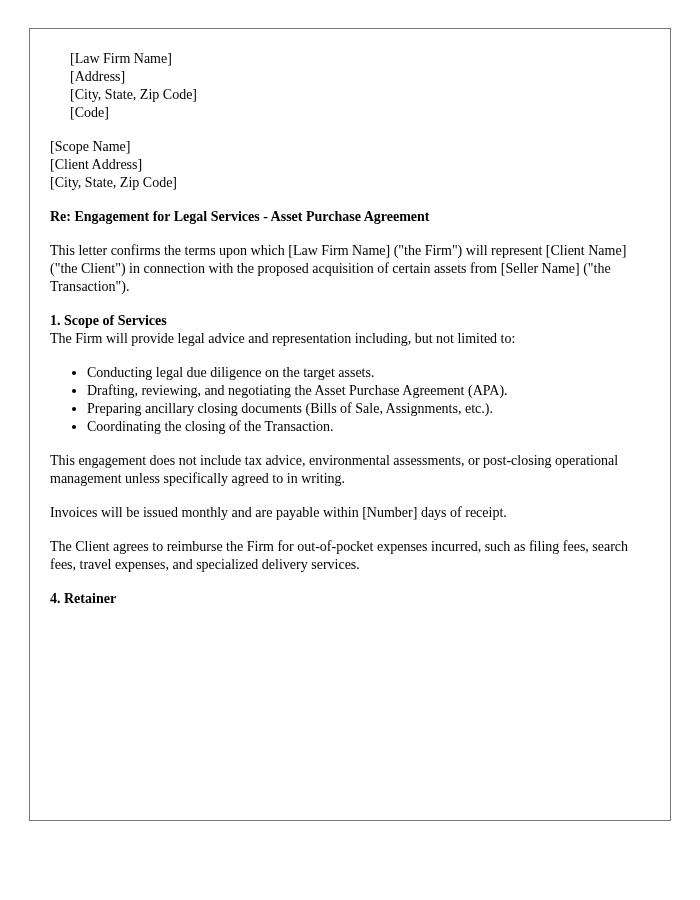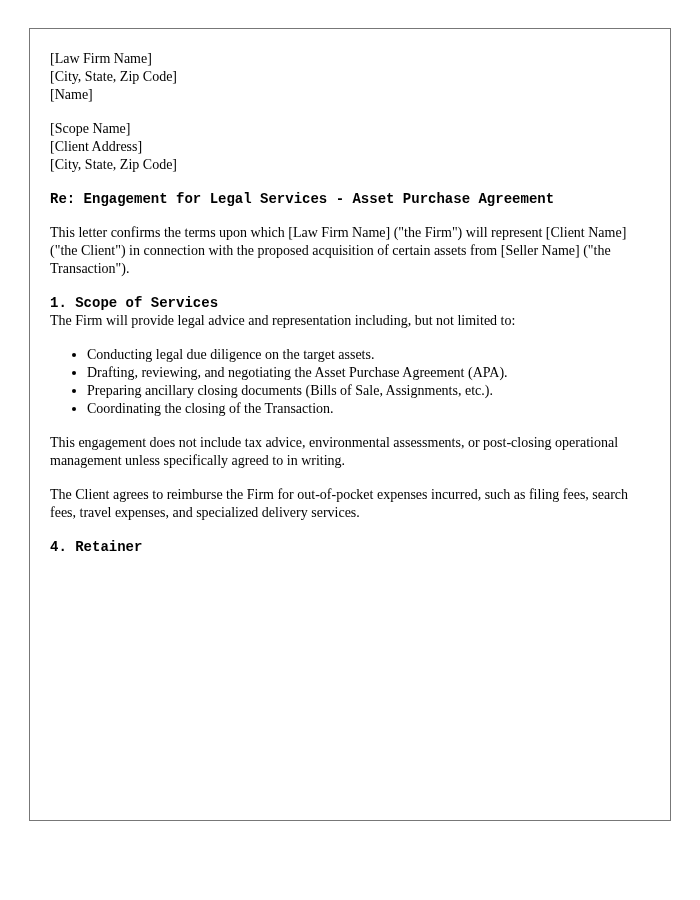--- a/index.html
+++ b/index.html
@@ -25,51 +25,52 @@
     box-sizing: border-box;
     overflow: hidden;
   }
   .doc {
     padding: 21px 20px 0 20px;
     font-size: 14px;
     line-height: 18px;
   }
   .doc > :first-child {
     margin-top: 0;
+    margin-left: 20px;
   }
   .para {
     margin: 16px 0;
   }
   .addr-block {
     margin: 16px 0;
   }
   .bold {
     font-weight: bold;
-    font-family: Liberation Mono, monospace;
   }
   ul.bullets {
     margin: 16px 0;
     padding-left: 37px;
     list-style-type: disc;
     font-family: Liberation Serif, serif;
   }
   ul.bullets li {
     line-height: 18px;
   }
 </style>
 </head>
 <body>
 
 <div class="page-frame">
   <div class="doc">
 
     <div class="addr-block">
       <div>[Law Firm Name]</div>
+      <div>[Address]</div>
       <div>[City, State, Zip Code]</div>
-      <div>[Name]</div>
+      <div>[Code]</div>
     </div>
 
     <div class="addr-block">
       <div>[Scope Name]</div>
       <div>[Client Address]</div>
       <div>[City, State, Zip Code]</div>
     </div>
 
     <div class="para bold">Re: Engagement for Legal Services - Asset Purchase Agreement</div>
 
@@ -85,20 +86,21 @@
       <li>Conducting legal due diligence on the target assets.</li>
       <li>Drafting, reviewing, and negotiating the Asset Purchase Agreement (APA).</li>
       <li>Preparing ancillary closing documents (Bills of Sale, Assignments, etc.).</li>
       <li>Coordinating the closing of the Transaction.</li>
     </ul>
 
     <div class="para">This engagement does not include tax advice, environmental assessments, or post-closing operational management unless specifically agreed to in writing.</div>
 
 
 
+    <div class="para">Invoices will be issued monthly and are payable within [Number] days of receipt.</div>
 
     <div class="para">
       <div>The Client agrees to reimburse the Firm for out-of-pocket expenses incurred, such as filing fees, search fees, travel expenses, and specialized delivery services.</div>
     </div>
 
     <div class="para bold">4. Retainer</div>
 
   </div>
 </div>
 

